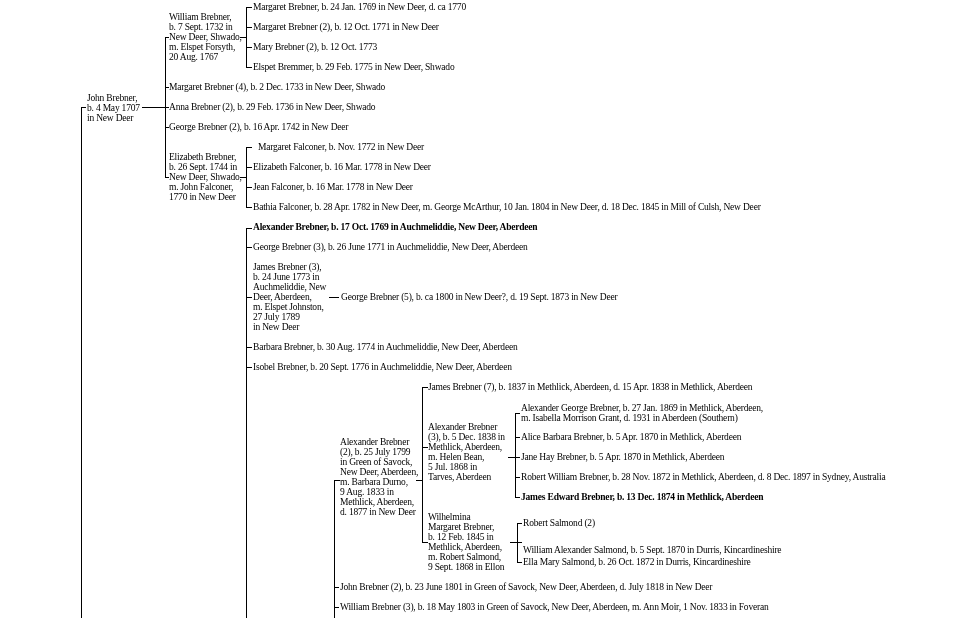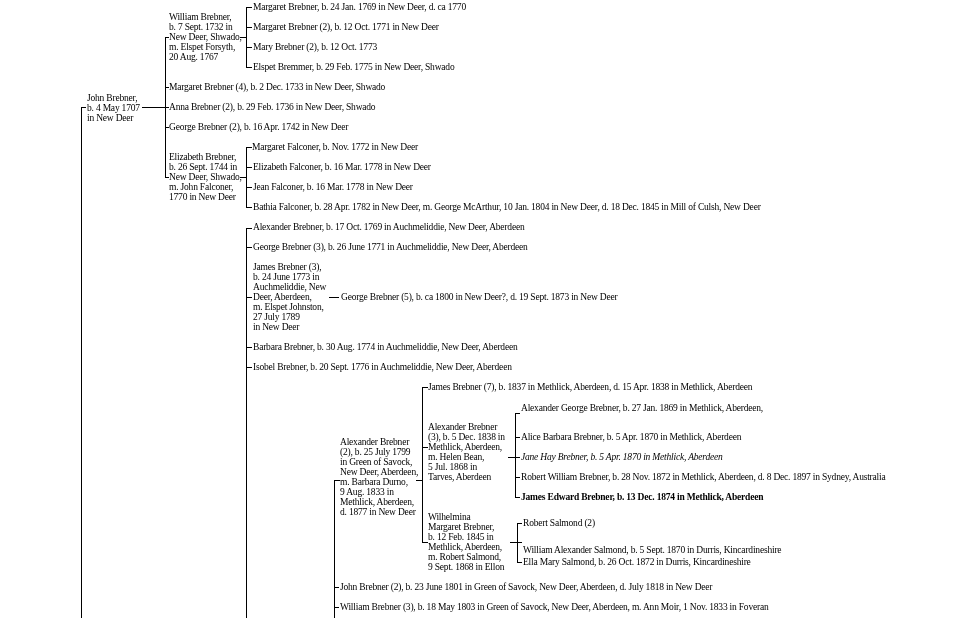--- a/index.html
+++ b/index.html
@@ -55,31 +55,31 @@
 <div class="blk" style="left:169px;top:152px;">
   <span>Elizabeth Brebner,</span>
   <span>b. 26 Sept. 1744 in</span>
   <span>New Deer, Shwado,</span>
   <span>m. John Falconer,</span>
   <span>1770 in New Deer</span>
 </div>
 <div class="h" style="left:240px;top:177px;width:7px;"></div>
 <div class="v" style="left:246px;top:147px;height:61px;"></div>
 <div class="h" style="left:246px;top:147px;width:6px;"></div>
-<div class="t" style="left:252px;top:142px;">Margaret Falconer, b. Nov. 1772 in New Deer</div>
+<div class="t" style="left:258px;top:142px;">Margaret Falconer, b. Nov. 1772 in New Deer</div>
 <div class="h" style="left:246px;top:167px;width:6px;"></div>
 <div class="t" style="left:253px;top:162px;">Elizabeth Falconer, b. 16 Mar. 1778 in New Deer</div>
 <div class="h" style="left:246px;top:187px;width:6px;"></div>
 <div class="t" style="left:253px;top:182px;">Jean Falconer, b. 16 Mar. 1778 in New Deer</div>
 <div class="h" style="left:246px;top:207px;width:6px;"></div>
 <div class="t" style="left:253px;top:202px;">Bathia Falconer, b. 28 Apr. 1782 in New Deer, m. George McArthur, 10 Jan. 1804 in New Deer, d. 18 Dec. 1845 in Mill of Culsh, New Deer</div>
 
 <div class="v" style="left:246px;top:228px;height:390px;"></div>
 <div class="h" style="left:246px;top:228px;width:6px;"></div>
-<div class="t" style="left:253px;top:222px;">Alexander Brebner, b. 17 Oct. 1769 in Auchmeliddie, New Deer, Aberdeen</div>
+<div class="t" style="left:253px;top:222px;font-weight:bold;">Alexander Brebner, b. 17 Oct. 1769 in Auchmeliddie, New Deer, Aberdeen</div>
 <div class="h" style="left:246px;top:247px;width:6px;"></div>
 <div class="t" style="left:253px;top:242px;">George Brebner (3), b. 26 June 1771 in Auchmeliddie, New Deer, Aberdeen</div>
 
 <div class="h" style="left:246px;top:297px;width:6px;"></div>
 <div class="blk" style="left:253px;top:262px;">
   <span>James Brebner (3),</span>
   <span>b. 24 June 1773 in</span>
   <span>Auchmeliddie, New</span>
   <span>Deer, Aberdeen,</span>
   <span>m. Elspet Johnston,</span>
@@ -119,25 +119,26 @@
   <span>Methlick, Aberdeen,</span>
   <span>m. Helen Bean,</span>
   <span>5 Jul. 1868 in</span>
   <span>Tarves, Aberdeen</span>
 </div>
 <div class="h" style="left:508px;top:457px;width:8px;"></div>
 <div class="v" style="left:515px;top:413px;height:85px;"></div>
 <div class="h" style="left:515px;top:413px;width:5px;"></div>
 <div class="blk" style="left:521px;top:403px;">
   <span>Alexander George Brebner, b. 27 Jan. 1869 in Methlick, Aberdeen,</span>
+  <span>m. Isabella Morrison Grant, d. 1931 in Aberdeen (Southern)</span>
 </div>
 <div class="h" style="left:515px;top:437px;width:5px;"></div>
 <div class="t" style="left:521px;top:432px;">Alice Barbara Brebner, b. 5 Apr. 1870 in Methlick, Aberdeen</div>
 <div class="h" style="left:515px;top:457px;width:5px;"></div>
-<div class="t" style="left:521px;top:452px;font-style:italic;">Jane Hay Brebner, b. 5 Apr. 1870 in Methlick, Aberdeen</div>
+<div class="t" style="left:521px;top:452px;">Jane Hay Brebner, b. 5 Apr. 1870 in Methlick, Aberdeen</div>
 <div class="h" style="left:515px;top:477px;width:5px;"></div>
 <div class="t" style="left:521px;top:472px;">Robert William Brebner, b. 28 Nov. 1872 in Methlick, Aberdeen, d. 8 Dec. 1897 in Sydney, Australia</div>
 <div class="h" style="left:515px;top:497px;width:5px;"></div>
 <div class="t" style="left:521px;top:492px;font-weight:bold;">James Edward Brebner, b. 13 Dec. 1874 in Methlick, Aberdeen</div>
 
 <div class="h" style="left:422px;top:542px;width:6px;"></div>
 <div class="blk" style="left:428px;top:512px;">
   <span>Wilhelmina</span>
   <span>Margaret Brebner,</span>
   <span>b. 12 Feb. 1845 in</span>

